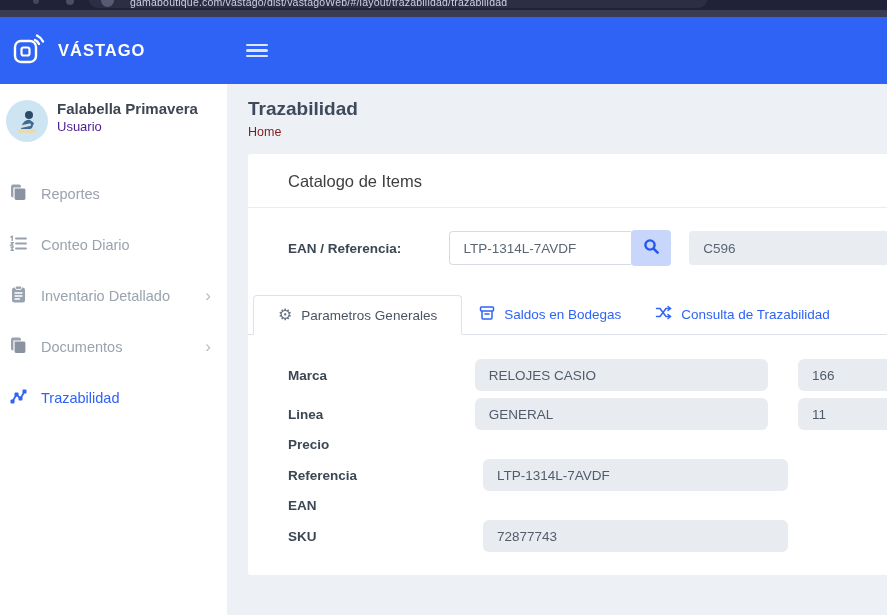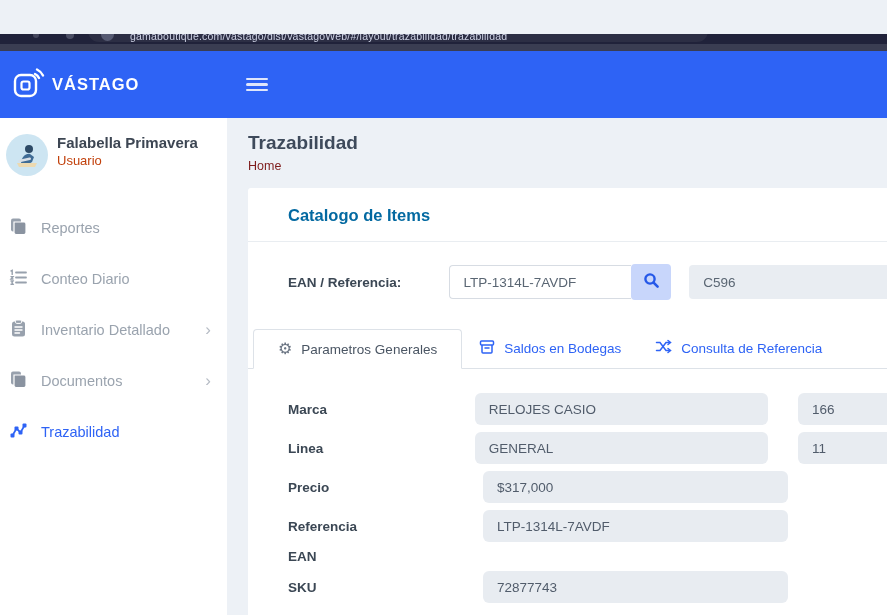--- a/index.html
+++ b/index.html
@@ -1,65 +1,65 @@
 <!DOCTYPE html>
 <html><head>
 <meta charset="utf-8">
 <style>
   * { margin:0; padding:0; box-sizing:border-box; }
   html,body { width:887px; height:615px; overflow:hidden; background:#edf1f6;
     font-family:"Liberation Sans", sans-serif; }
 
   
-  .browser { position:relative; height:17px; background:#20223a; overflow:hidden;margin-top:34px; }
+  .browser { position:relative; height:17px; background:#20223a; overflow:hidden; }
   .browser .strip2 { position:absolute; left:0; bottom:0; width:100%; height:7px; background:#3a3d52; }
   .browser .omni-pill { position:absolute; left:88px; top:-14px; width:620px; height:22px;
     background:#2c2e44; border-radius:11px; }
   .browser .avatar-dot { position:absolute; left:101px; top:-6px; width:13px; height:13px;
     border-radius:50%; background:#565a72; }
   .browser .ext-dot { position:absolute; left:66px; top:-3px; width:8px; height:8px;
     border-radius:50%; background:#4a4d63; }
   .browser .menu-dot { position:absolute; left:33px; top:-2px; width:6px; height:6px;
     border-radius:50%; background:#44465c; }
   .browser .url { position:absolute; left:130px; top:-4px; font-size:10.5px; color:#cdd1e4;
     letter-spacing:.2px; white-space:nowrap; }
 
   
   .app-header { height:67px; background:#2e63f5; display:flex; align-items:center; }
-  .brand { width:227px; display:flex; align-items:center; gap:7px; padding-left:11px; }
+  .brand { width:227px; display:flex; align-items:center; gap:13px; padding-left:11px; }
   .brand-name { color:#fff; font-size:16.5px; font-weight:700; letter-spacing:1px; }
   .hamburger { margin-left:19px; width:22px; cursor:pointer; }
   .hamburger span { display:block; height:2.5px; background:#dfe6fb; border-radius:2px; margin:3px 0; }
 
   
   .layout { display:flex; height:531px; }
   .sidebar { width:227px; background:#fff; flex:none; }
   .main { flex:1; background:#edf1f6; padding:9px 0 0 21px; overflow:hidden; }
 
   
   .user { display:flex; align-items:flex-start; gap:9px; padding:16px 10px 14px 6px; }
   .avatar { width:42px; height:42px; border-radius:50%; background:#cde5f2; flex:none;
     display:flex; align-items:center; justify-content:center; overflow:hidden; }
   .user-name { font-size:15px; font-weight:700; color:#3d4653; }
-  .user-role { font-size:13px; color:#c2410c; margin-top:2px; }
+  .user-role { font-size:13px; color:#4c1d95; margin-top:2px; }
   .menu { padding-top:12px; }
   .menu-item { display:flex; align-items:center; gap:13px; padding:14.5px 16px 14.5px 9px;
     font-size:14.5px; color:#9aa3ae; cursor:pointer; }
   .menu-item svg { flex:none; }
   .menu-item .chev { margin-left:auto; color:#b6bcc5; font-size:17px; line-height:1; }
   .menu-item.active { color:#2e63f5; }
 
   
   .page-title { font-size:19px; font-weight:700; color:#3e4a5b; margin:5px 0 5px; }
   .breadcrumb { font-size:12.5px; color:#7f1d1d; cursor:pointer; }
 
   
   .card { margin-top:15px; width:720px; background:#fff; border-radius:3px; }
   .card-header { padding:18px 40px 16px; border-bottom:1px solid #e9edf1; }
-  .card-title { font-size:16.5px; font-weight:700; color:#0369a1; }
+  .card-title { font-size:16.5px; font-weight:400; color:#404040; }
   .card-body { padding:22px 0 16px; }
 
   .search-row { display:flex; align-items:center; padding:0 40px; }
   .search-label { width:170px; font-size:13.5px; font-weight:700; color:#3b4754; }
   .search-input { width:182px; height:34px; border:1px solid #d7dce3; border-right:none;
     border-radius:4px 0 0 4px; padding:0 13px; font-size:13.5px; color:#5a6673; outline:none;
     font-family:"Liberation Sans", sans-serif; }
   .search-btn { width:42px; height:36px; background:#c8d6fb; border:none; border-radius:4px;
     cursor:pointer; display:flex; align-items:center; justify-content:center; }
   .code-input { margin-left:18px; width:250px; height:34px; background:#e9edf2; border:none;
@@ -235,38 +235,37 @@
           </div>
           <div class="tab">
             <span>
               <svg width="17" height="17" viewBox="0 0 17 17" fill="none" stroke="#2e63f5" stroke-width="1.5" stroke-linecap="round">
                 <path d="M1.5 4.5 H5 L11 12.5 H14.5"></path>
                 <path d="M1.5 12.5 H5 L11 4.5 H14.5"></path>
                 <path d="M13 2.5 L15.5 4.5 L13 6.5"></path>
                 <path d="M13 10.5 L15.5 12.5 L13 14.5"></path>
               </svg>
             </span>
-            <span>Consulta de Referencia</span>
+            <span>Consulta de Trazabilidad</span>
           </div>
         </div>
 
         <div class="fields">
           <div class="field-row">
             <span class="field-label">Marca</span>
             <input class="field-value" type="text" value="RELOJES CASIO" style="">
             <input class="field-extra" type="text" value="166" style="">
           </div>
           <div class="field-row">
             <span class="field-label">Linea</span>
             <input class="field-value" type="text" value="GENERAL" style="">
             <input class="field-extra" type="text" value="11" style="">
           </div>
           <div class="field-row">
             <span class="field-label">Precio</span>
-            <input class="field-value" type="text" value="$317,000" style="">
           </div>
           <div class="field-row">
             <span class="field-label">Referencia</span>
             <input class="field-value" type="text" value="LTP-1314L-7AVDF" style="">
           </div>
           <div class="field-row">
             <span class="field-label">EAN</span>
           </div>
           <div class="field-row">
             <span class="field-label">SKU</span>

